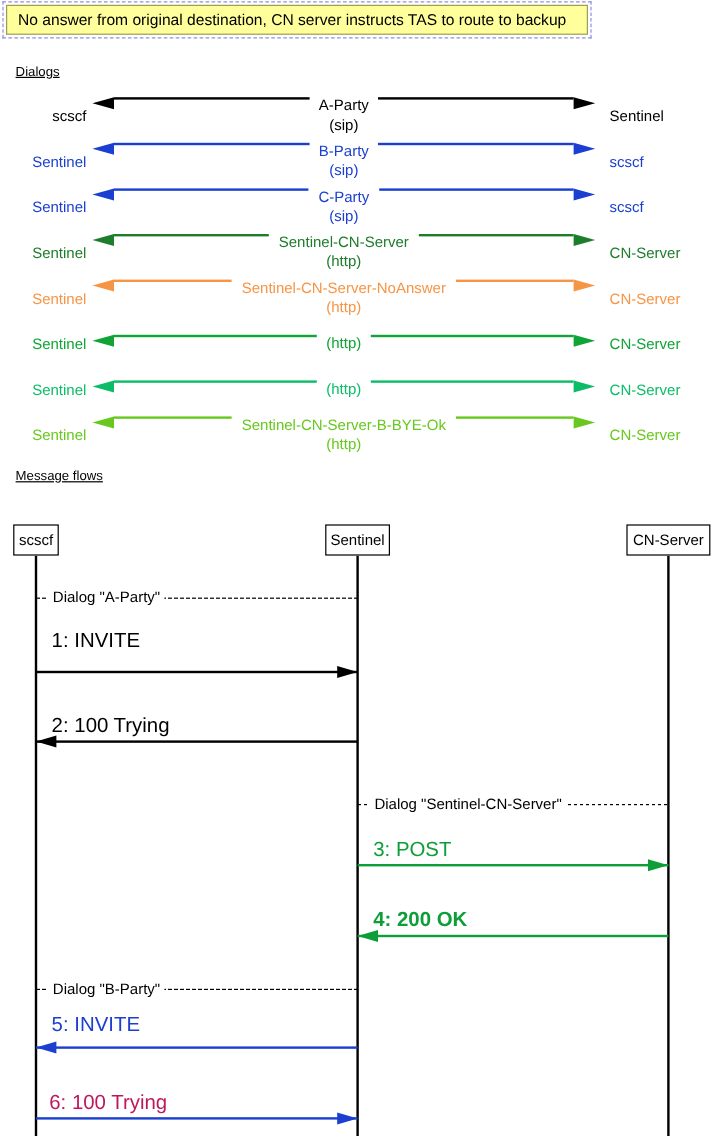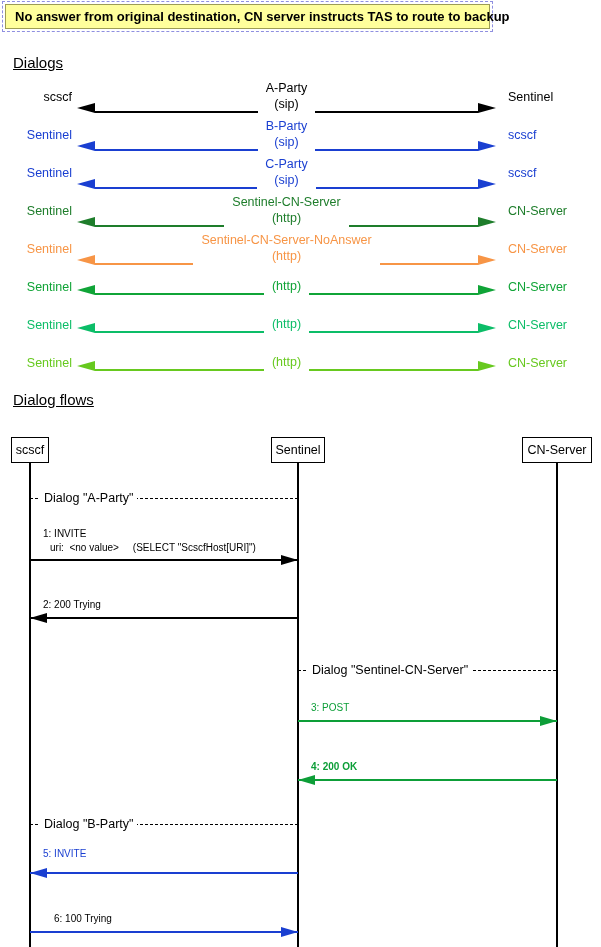--- a/index.html
+++ b/index.html
@@ -11,35 +11,35 @@
   }
   
   .banner-outer {
     position: absolute; left: 2px; top: 1px; width: 491px; height: 31px;
     border: 1px dashed #8f8fe0; padding: 2px;
   }
   .banner-inner {
     width: 100%; height: 100%;
     background: #ffff9c; border: 1px solid #9d9d55;
     display: flex; align-items: center;
-    padding-left: 9px; font-size: 13px; white-space: nowrap; font-weight: bold;
+    padding-left: 9px; font-size: 13px; white-space: nowrap;
   }
   
   .heading {
-    position: absolute; left: 13px; font-size: 15px;
+    position: absolute; left: 13px; font-size: 11px;
     text-decoration: underline; white-space: nowrap;
   }
   #dialogs-heading { top: 54px; }
   #flows-heading   { top: 391px; }
   
   #dialog-rows { position: absolute; left: 0; top: 78px; width: 601px; }
   .drow { display: flex; align-items: center; height: 38px; font-size: 12.5px; }
   .dleft  { width: 72px;  text-align: right; flex: none; white-space: nowrap; }
   .dright { width: 100px; padding-left: 7px; flex: none; white-space: nowrap; }
-  .darrow { flex: 1; display: flex; align-items: flex-end; margin: 0 5px; min-width: 0; }
+  .darrow { flex: 1; display: flex; align-items: flex-start; margin: 0 5px; min-width: 0; }
   .seg  { flex: 1; height: 1.4px; background: currentColor; }
   .head { width: 0; height: 0; border-top: 5.5px solid transparent; border-bottom: 5.5px solid transparent; flex: none; }
   .hl { border-right: 18px solid; }
   .hr { border-left: 18px solid; }
   .dlabel { flex: none; text-align: center; margin: 0 8px; line-height: 1.25; white-space: nowrap; }
   
   #flow { position: absolute; left: 0; top: 430px; width: 601px; height: 517px; }
   .actor {
     position: absolute; top: 7px; height: 26px; background: #fff;
     border: 1.5px solid #000; display: flex; align-items: center; justify-content: center;
@@ -47,21 +47,21 @@
   }
   .lifeline { position: absolute; top: 33px; bottom: 0; width: 1.4px; background: #000; }
   .sepline {
     position: absolute; height: 1px;
     background-image: repeating-linear-gradient(to right, #000 0 3px, transparent 3px 5px);
   }
   .seplabel {
     position: absolute; font-size: 12.5px; line-height: 16px;
     background: #fff; padding: 0 4px; white-space: nowrap; z-index: 1;
   }
-  .msglabel  { position: absolute; font-size: 10px; line-height: 15px; white-space: pre; text-align: center; }
+  .msglabel  { position: absolute; font-size: 17px; line-height: 15px; white-space: pre; text-align: center; }
   .msgdetail { position: absolute; font-size: 10px;   line-height: 12px; white-space: pre; }
   .msgline   { position: absolute; height: 1.5px; }
   .msghead   { position: absolute; width: 0; height: 0;
                border-top: 5px solid transparent; border-bottom: 5px solid transparent; }
 </style>
 </head>
 <body>
 
 <div class="banner-outer">
   <div class="banner-inner">
@@ -166,55 +166,55 @@
         <span class="head hr"></span>
       </div>
       <div class="dright">CN-Server</div>
     </div>
     <div class="drow" style="color: rgb(103, 201, 31);">
       <div class="dleft">Sentinel</div>
       <div class="darrow">
         <span class="head hl"></span>
         <span class="seg"></span>
         <div class="dlabel">
+          <div>Sentinel-CN-Server-B-BYE-Ok</div>
           <div>(http)</div>
         </div>
         <span class="seg"></span>
         <span class="head hr"></span>
       </div>
       <div class="dright">CN-Server</div>
     </div>
   </div>
-<div class="heading" id="flows-heading">Dialog flows</div>
+<div class="heading" id="flows-heading">Message flows</div>
 
 <div id="flow">
     <div class="actor" style="left: 11px; width: 38px;">scscf</div>
     <div class="lifeline" style="left: 29.3px;"></div>
     <div class="actor" style="left: 271px; width: 54px;">Sentinel</div>
     <div class="lifeline" style="left: 297.3px;"></div>
     <div class="actor" style="left: 522px; width: 70px;">CN-Server</div>
     <div class="lifeline" style="left: 556.3px;"></div>
     <div class="sepline" style="left: 30px; width: 268px; top: 68px;"></div>
     <div class="seplabel" style="left: 40px; top: 60px;">Dialog "A-Party"</div>
     <div class="msglabel" style="left: 43px; top: 96px; color: rgb(0, 0, 0);">1: INVITE</div>
-    <div class="msgdetail" style="left: 50px; top: 112px; color: rgb(0, 0, 0);">uri:  &lt;no value&gt;     (SELECT "ScscfHost[URI]")</div>
     <div class="msgline" style="left: 30px; width: 268px; top: 129.25px; background: rgb(0, 0, 0);"></div>
     <div class="msghead" style="top: 125px; left: 281px; border-left: 17px solid rgb(0, 0, 0);"></div>
-    <div class="msglabel" style="left: 43px; top: 167px; color: rgb(0, 0, 0);">2: 200 Trying</div>
+    <div class="msglabel" style="left: 43px; top: 167px; color: rgb(0, 0, 0);">2: 100 Trying</div>
     <div class="msgline" style="left: 30px; width: 268px; top: 187.25px; background: rgb(0, 0, 0);"></div>
     <div class="msghead" style="top: 183px; left: 30px; border-right: 17px solid rgb(0, 0, 0);"></div>
     <div class="sepline" style="left: 298px; width: 259px; top: 240px;"></div>
     <div class="seplabel" style="left: 308px; top: 232px;">Dialog "Sentinel-CN-Server"</div>
     <div class="msglabel" style="left: 311px; top: 270px; color: rgb(13, 158, 56);">3: POST</div>
     <div class="msgline" style="left: 298px; width: 259px; top: 290.25px; background: rgb(13, 158, 56);"></div>
     <div class="msghead" style="top: 286px; left: 540px; border-left: 17px solid rgb(13, 158, 56);"></div>
     <div class="msglabel" style="left: 311px; top: 329px; color: rgb(13, 158, 56); font-weight: bold;">4: 200 OK</div>
     <div class="msgline" style="left: 298px; width: 259px; top: 349.25px; background: rgb(13, 158, 56);"></div>
     <div class="msghead" style="top: 345px; left: 298px; border-right: 17px solid rgb(13, 158, 56);"></div>
     <div class="sepline" style="left: 30px; width: 268px; top: 394px;"></div>
     <div class="seplabel" style="left: 40px; top: 386px;">Dialog "B-Party"</div>
     <div class="msglabel" style="left: 43px; top: 416px; color: rgb(26, 63, 209);">5: INVITE</div>
     <div class="msgline" style="left: 30px; width: 268px; top: 442.25px; background: rgb(26, 63, 209);"></div>
     <div class="msghead" style="top: 438px; left: 30px; border-right: 17px solid rgb(26, 63, 209);"></div>
-    <div class="msglabel" style="left: 54px; top: 481px; color: #000000;">6: 100 Trying</div>
+    <div class="msglabel" style="left: 41px; top: 481px; color: #be185d;">6: 100 Trying</div>
     <div class="msgline" style="left: 30px; width: 268px; top: 501.25px; background: rgb(26, 63, 209);"></div>
     <div class="msghead" style="top: 497px; left: 281px; border-left: 17px solid rgb(26, 63, 209);"></div>
   </div>
 
 </body></html>

